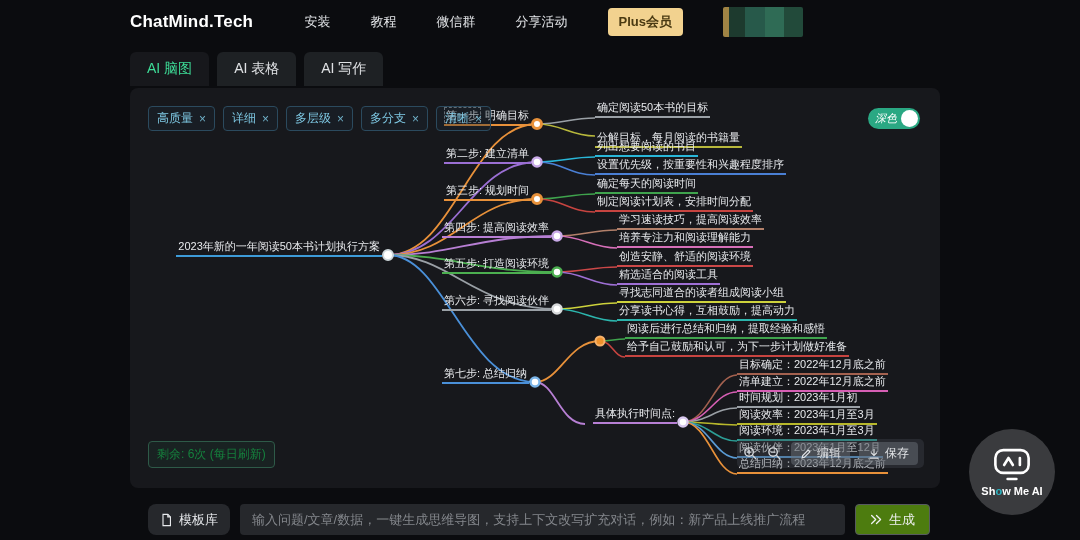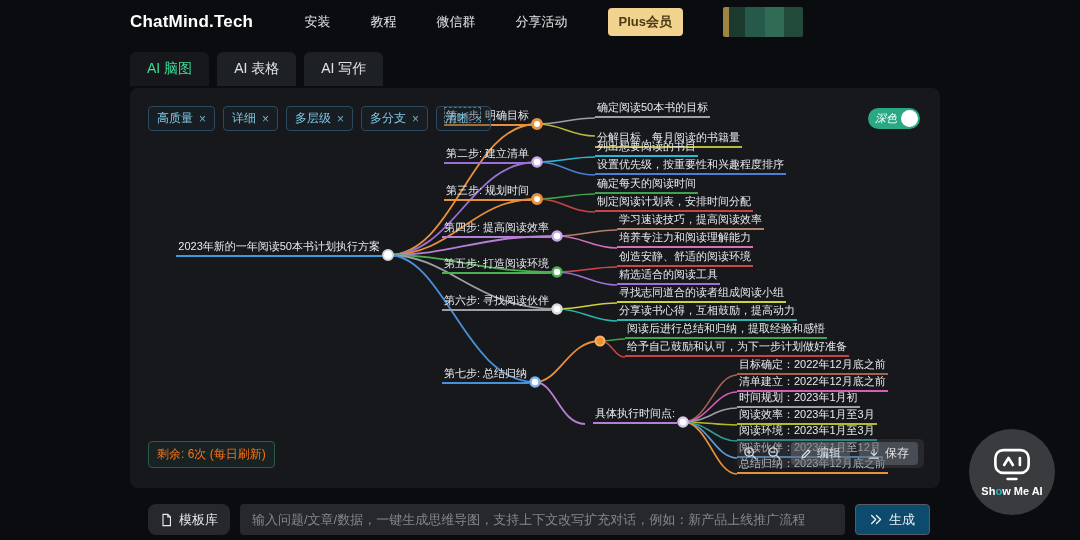--- a/index.html
+++ b/index.html
@@ -30,21 +30,21 @@
   .tags { position:absolute; top:18px; left:18px; display:flex; gap:8px; }
   .tag-chip { display:flex; align-items:center; gap:6px; font-size:12px; color:#7ec8e3;
     border:1px solid #2b4a5e; border-radius:4px; padding:3px 8px; background:rgba(25,40,52,.35); cursor:pointer; }
   .tag-close { color:#6fb0c8; font-size:12px; cursor:pointer; }
   .theme-toggle { position:absolute; top:20px; right:20px; width:52px; height:21px;
     background:#2aa883; border-radius:11px; display:flex; align-items:center;
     padding-left:7px; cursor:pointer; }
   .theme-toggle .t-label { font-size:11px; color:#fff;font-style:italic; }
   .theme-toggle .knob { position:absolute; right:2px; width:17px; height:17px;
     border-radius:50%; background:#fff; }
-  .quota-badge { position:absolute; left:18px; bottom:20px; font-size:12px; color:#f97316;
+  .quota-badge { position:absolute; left:18px; bottom:20px; font-size:12px; color:#15803d;
     border:1px solid #2e5a48; background:rgba(36,74,58,.22); border-radius:4px; padding:4px 8px; }
   .map-toolbar { position:absolute; right:16px; bottom:20px; display:flex; align-items:center;
     gap:9px; padding:3px 6px; background:rgba(70,75,82,.35); border-radius:5px; }
   .tool-icon { display:flex; align-items:center; cursor:pointer; }
   .tool-btn { display:flex; align-items:center; gap:5px; font-size:12px; color:#e2e4e7;
     background:rgba(105,111,120,.5); border:none; border-radius:4px; padding:3px 9px; cursor:pointer; }
   
   .mindmap { position:absolute; inset:0; }
   .mm-svg { position:absolute; inset:0; pointer-events:none; }
   .node { position:absolute; white-space:nowrap; font-size:11px; line-height:14px;
@@ -52,21 +52,21 @@
   .sel-box { outline:1px dashed #8a8f95; outline-offset:1px; }
   
   .composer { position:absolute; top:504px; left:148px; width:782px; height:31px;
     display:flex; align-items:center; gap:10px; }
   .tpl-btn { height:31px; display:flex; align-items:center; gap:6px; background:#26282c;
     color:#e8eaed; border:none; border-radius:8px; padding:0 12px; font-size:13px; cursor:pointer; }
   .prompt-input { flex:1; height:31px; background:#26282c; border:none; border-radius:4px;
     color:#dddfe2; font-size:13px; padding:0 12px; outline:none;
     font-family:"Liberation Sans","DejaVu Sans",sans-serif; }
   .prompt-input::placeholder { color:#84878c; }
-  .gen-btn { height:31px; display:flex; align-items:center; gap:6px; background:#0c4a6e;
+  .gen-btn { height:31px; display:flex; align-items:center; gap:6px; background:#4d7c0f;
     color:#f0f1f3; border:1px solid #575b60; border-radius:4px; padding:0 14px;
     font-size:13px; cursor:pointer; }
   
   .watermark { position:absolute; left:969px; top:429px; width:86px; height:86px;
     border-radius:50%; background:#3a3b3e; display:flex; flex-direction:column;
     align-items:center; justify-content:center; gap:2px; }
   .wm-text { font-size:11px; font-weight:bold; color:#fff; }
   .wm-o { color:#2bb3c0; }
 </style>
 </head>

